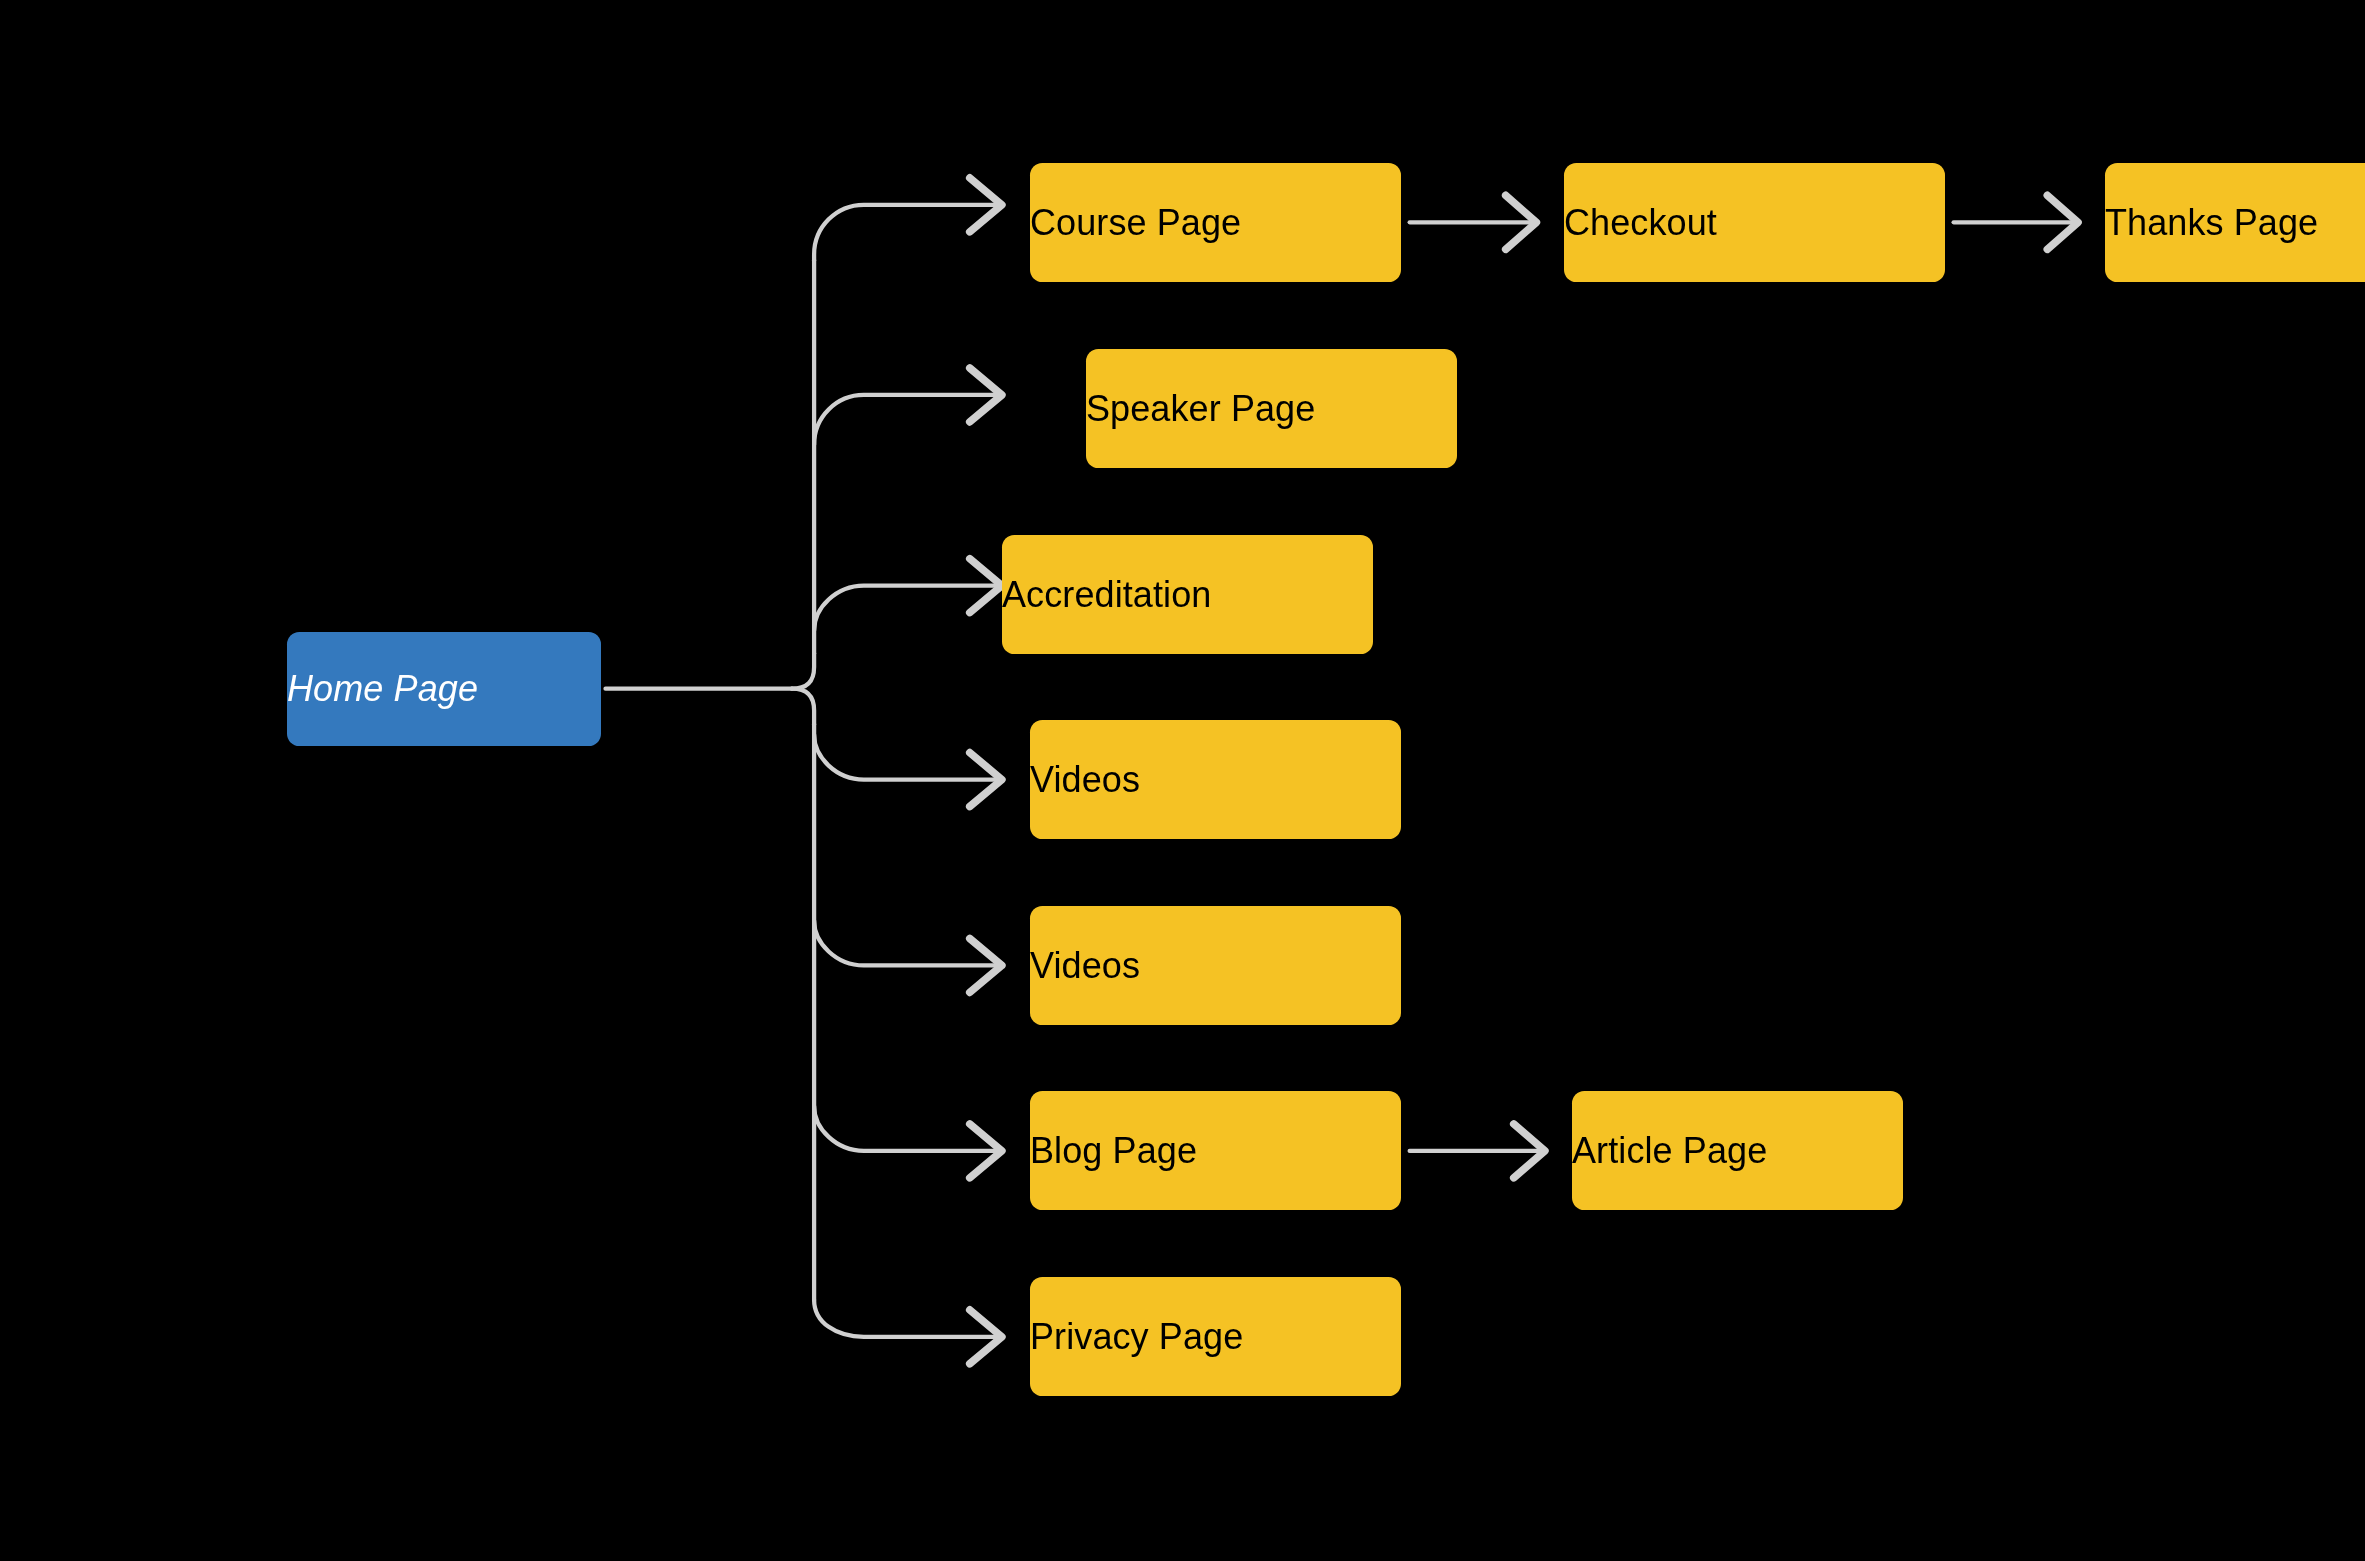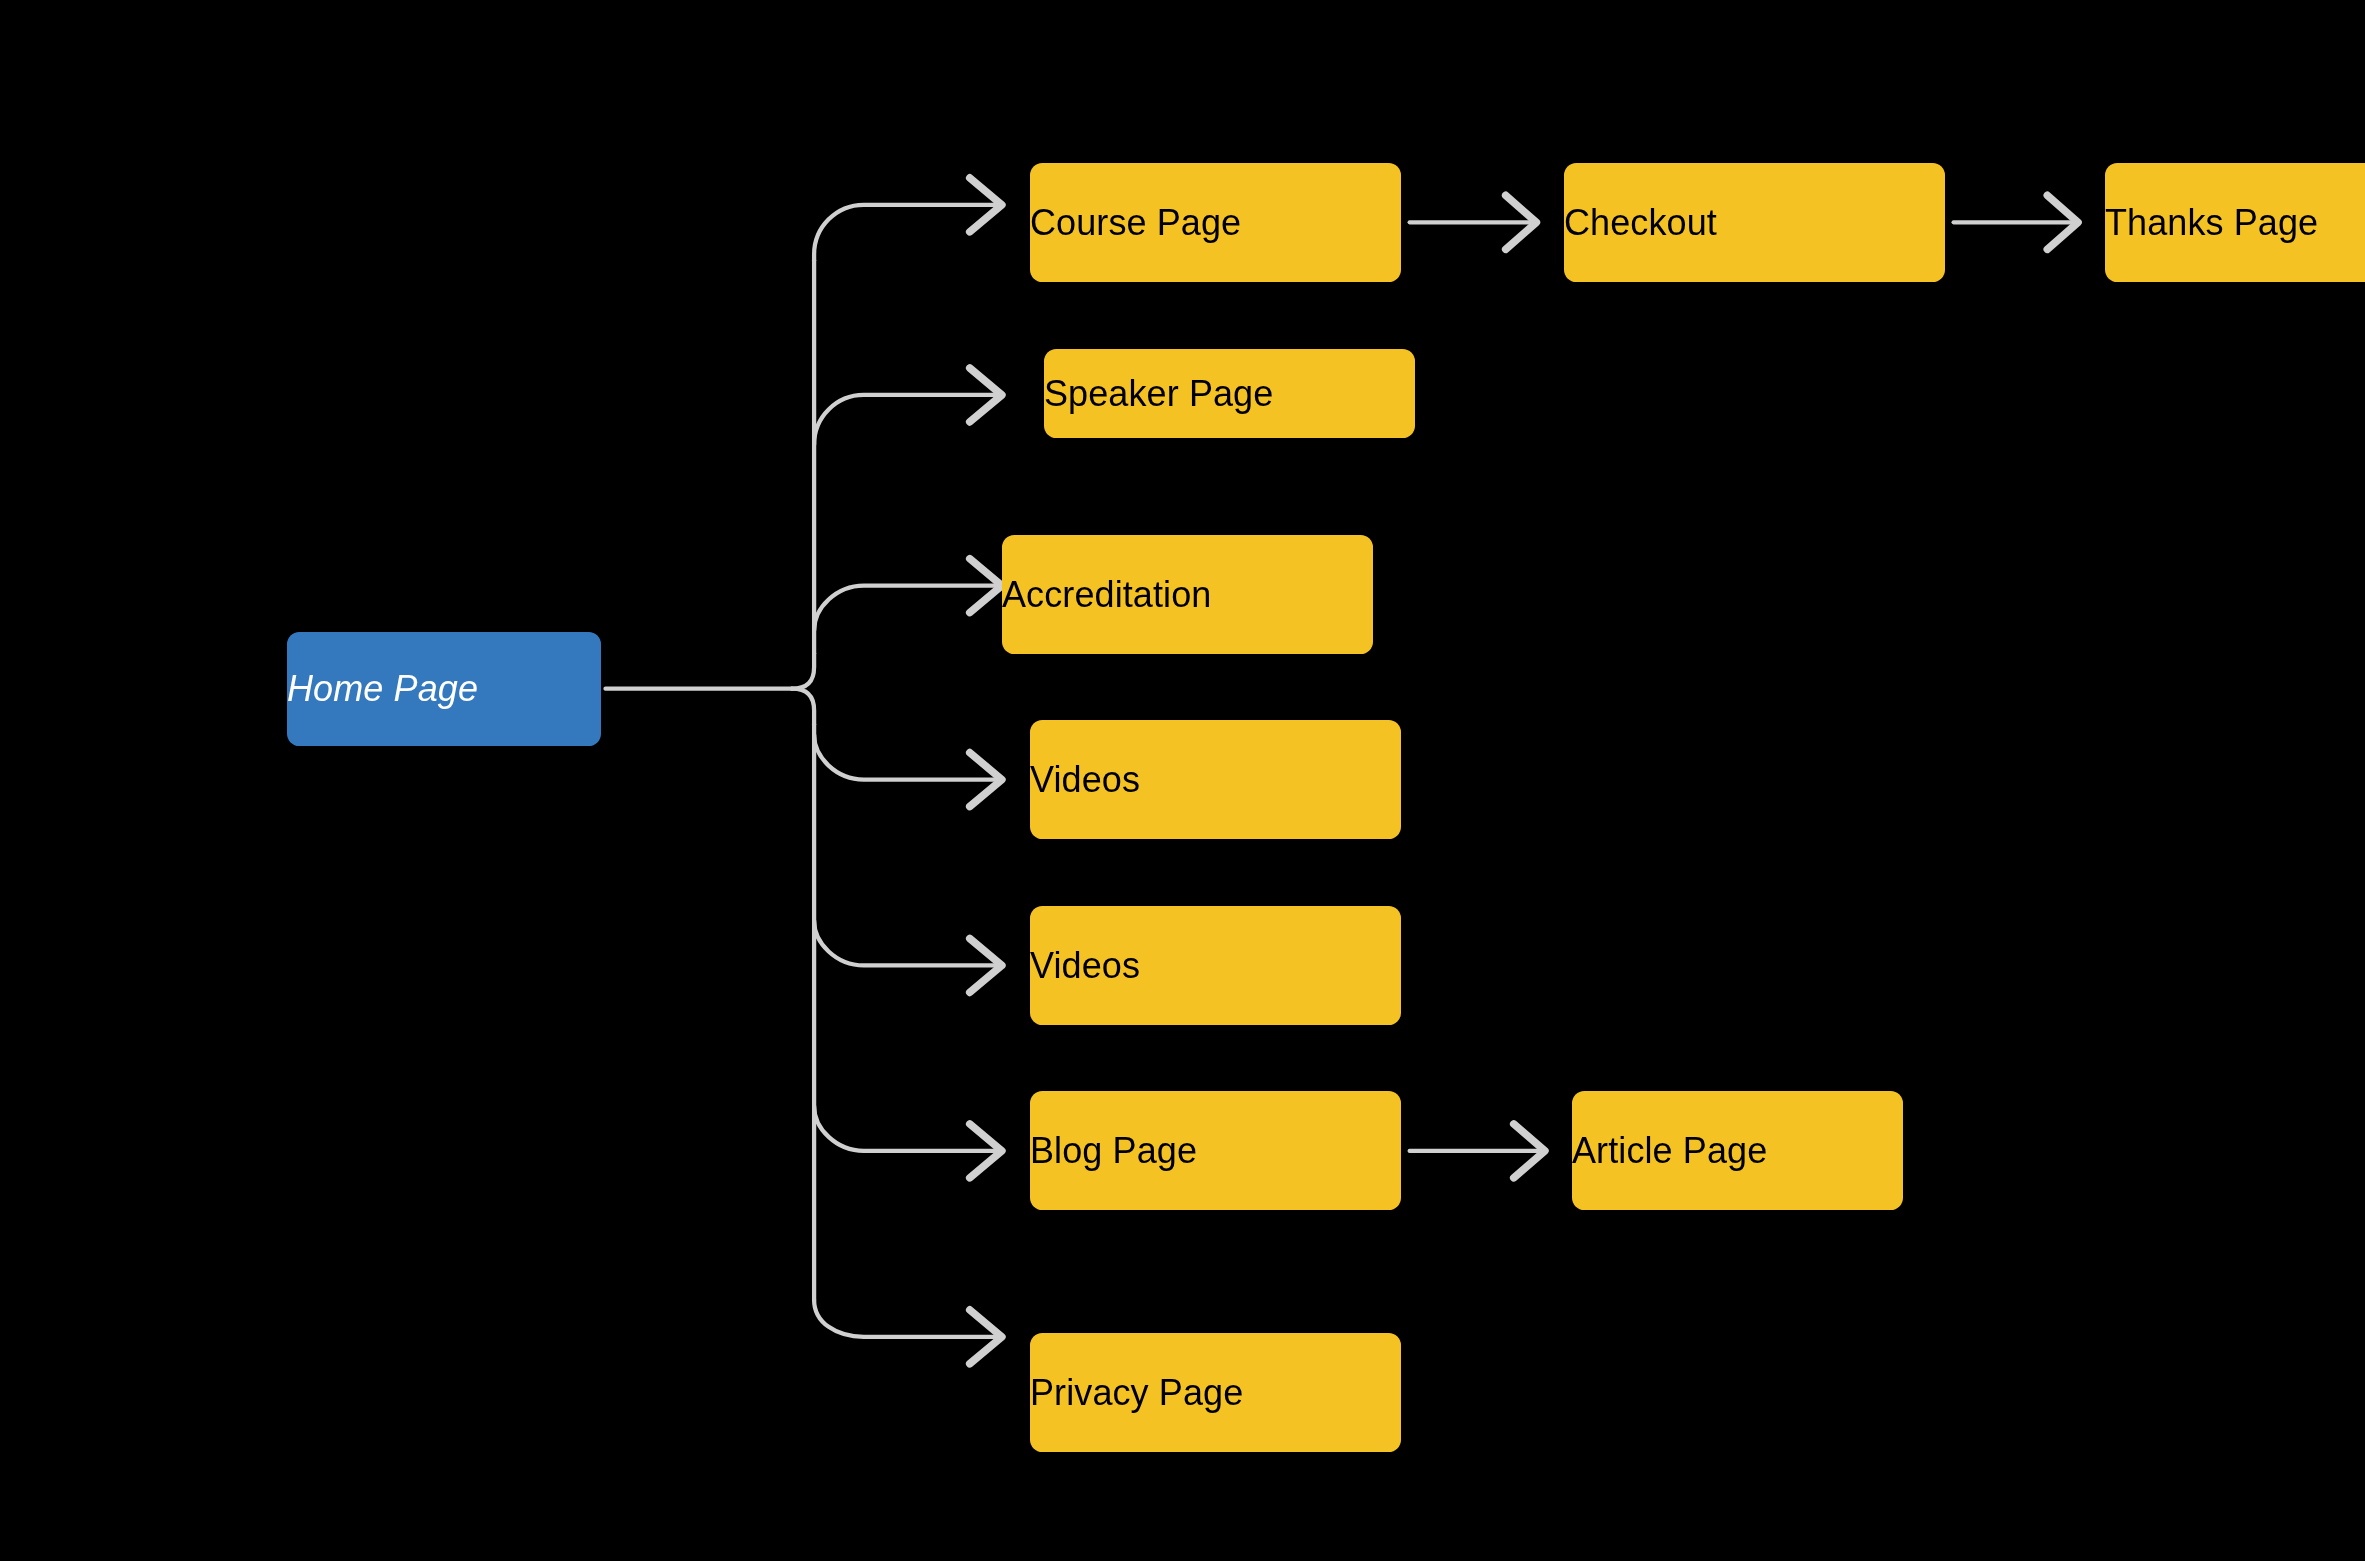--- a/index.html
+++ b/index.html
@@ -117,21 +117,21 @@
   </div>
 
   <div class="node node-page" style="left:1564px; top:163px; width:381px; height:119px;">
     <span class="node-label">Checkout</span>
   </div>
 
   <div class="node node-page" style="left:2105px; top:163px; width:378px; height:119px;">
     <span class="node-label">Thanks Page</span>
   </div>
 
-  <div class="node node-page" style="left:1044px; top:349px; width:371px; height:89px;">
+  <div class="node node-page" style="left:1086px; top:349px; width:371px; height:119px;">
     <span class="node-label">Speaker Page</span>
   </div>
 
   <div class="node node-page" style="left:1002px; top:535px; width:371px; height:119px;">
     <span class="node-label">Accreditation</span>
   </div>
 
   <div class="node node-page" style="left:1030px; top:720px; width:371px; height:119px;">
     <span class="node-label">Videos</span>
   </div>
@@ -141,18 +141,18 @@
   </div>
 
   <div class="node node-page" style="left:1030px; top:1091px; width:371px; height:119px;">
     <span class="node-label">Blog Page</span>
   </div>
 
   <div class="node node-page" style="left:1572px; top:1091px; width:331px; height:119px;">
     <span class="node-label">Article Page</span>
   </div>
 
-  <div class="node node-page" style="left:1030px; top:1333px; width:371px; height:119px;">
+  <div class="node node-page" style="left:1030px; top:1277px; width:371px; height:119px;">
     <span class="node-label">Privacy Page</span>
   </div>
 
 </div>
 
 
 </body></html>

